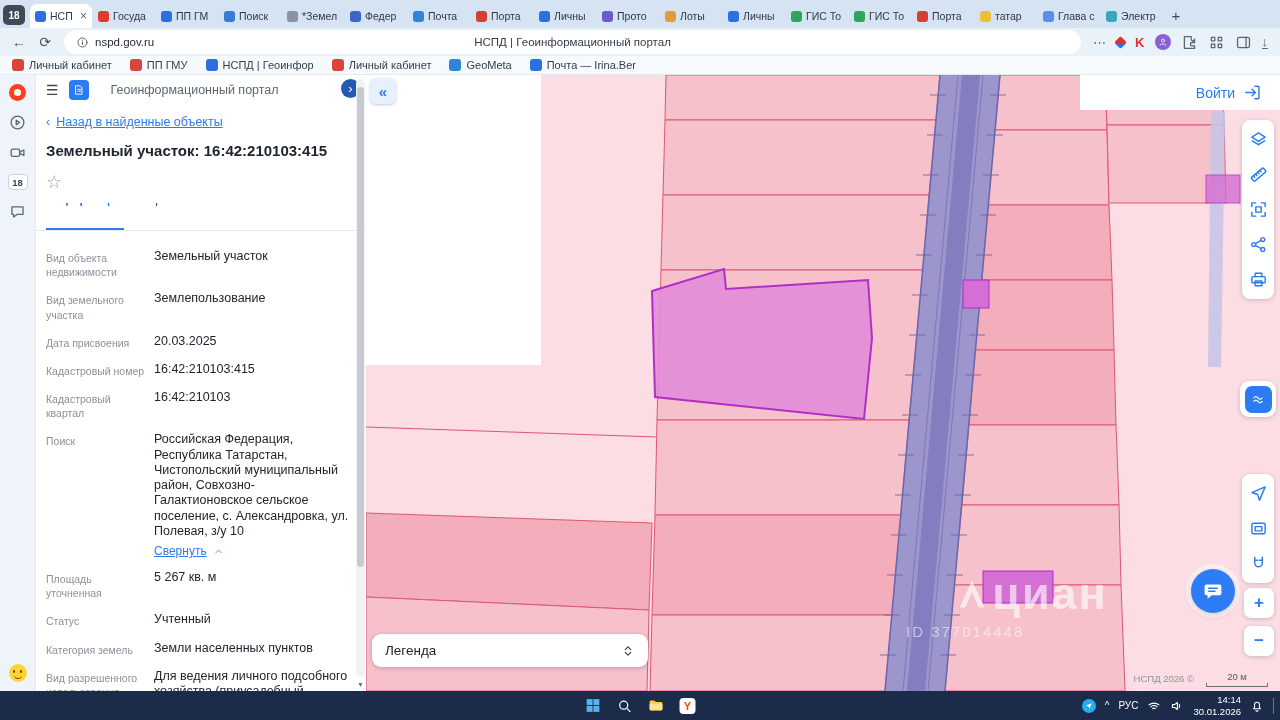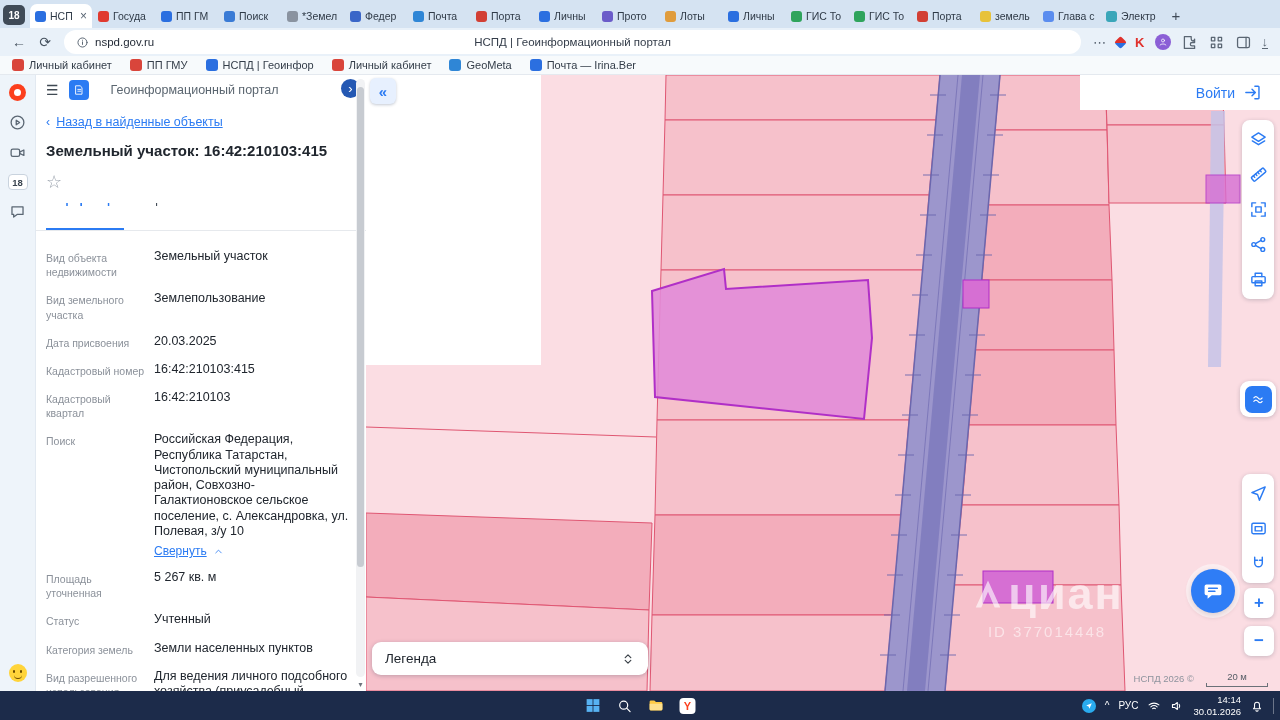--- a/index.html
+++ b/index.html
@@ -82,22 +82,22 @@
 .login-bar{position:absolute;top:0;right:0;width:200px;height:35px;background:#fff;display:flex;align-items:center;justify-content:flex-end;gap:8px;padding:0 18px;color:var(--accent);font-size:14px;}
 .rail{position:absolute;right:6px;width:32px;background:#fff;border-radius:8px;box-shadow:0 1px 4px rgba(25,39,64,.22);display:flex;flex-direction:column;align-items:center;padding:2px 0;}
 .rail-1{top:45px;}  .rail-2{top:399px;}
 .rail button{width:32px;height:35px;background:none;border:none;display:flex;align-items:center;justify-content:center;}
 .ic{width:19px;height:19px;fill:none;stroke:var(--accent);stroke-width:1.5;stroke-linecap:round;stroke-linejoin:round;}
 .basemap{position:absolute;right:4px;top:306px;width:36px;height:36px;background:#fff;border:none;border-radius:9px;box-shadow:0 1px 4px rgba(25,39,64,.22);display:flex;align-items:center;justify-content:center;}
 .basemap .bm-in{width:27px;height:27px;border-radius:7px;background:var(--accent);display:flex;align-items:center;justify-content:center;}
 .zoomgrp{position:absolute;right:6px;top:513px;display:flex;flex-direction:column;gap:8px;}
 .zoomgrp button{width:30px;height:30px;border:none;border-radius:7px;background:#fff;box-shadow:0 1px 4px rgba(25,39,64,.22);color:var(--accent);font-size:17px;font-weight:700;}
 .fab{position:absolute;right:45px;top:494px;width:44px;height:44px;border:none;border-radius:50%;background:#2f7df6;box-shadow:0 0 0 5px rgba(255,255,255,.5),0 2px 6px rgba(0,0,0,.3);display:flex;align-items:center;justify-content:center;}
-.legend{position:absolute;left:6px;bottom:16px;width:276px;height:33px;background:#fff;border-radius:9px;box-shadow:0 1px 4px rgba(25,39,64,.25);display:flex;align-items:center;justify-content:space-between;padding:0 13px;font-size:13.5px;color:#20262e;}
-.watermark{position:absolute;left:556px;top:496px;width:250px;text-align:center;color:rgba(255,255,255,.62);pointer-events:none;}
+.legend{position:absolute;left:6px;bottom:24px;width:276px;height:33px;background:#fff;border-radius:9px;box-shadow:0 1px 4px rgba(25,39,64,.25);display:flex;align-items:center;justify-content:space-between;padding:0 13px;font-size:13.5px;color:#20262e;}
+.watermark{position:absolute;left:540px;top:496px;width:250px;color:rgba(255,255,255,.62);pointer-events:none;}
 .wm1{font-size:45px;font-weight:700;letter-spacing:2px;line-height:1;display:flex;align-items:center;justify-content:center;gap:2px;}
 .wm2{font-size:15px;letter-spacing:2px;margin-top:7px;color:rgba(255,255,255,.55);}
 .attribution{position:absolute;right:86px;bottom:7px;font-size:9.5px;color:#8e939d;}
 .scalebar{position:absolute;right:12px;bottom:4px;width:62px;text-align:center;font-size:9.5px;color:#565d66;line-height:1.2;}
 .scale-line{height:4px;border:1.5px solid #6a7078;border-top:none;margin-top:1px;}
 
 
 .taskbar{position:absolute;left:0;right:0;bottom:0;height:29px;background:#1c2b4a;color:#fff;z-index:5;}
 .tb-center{position:absolute;left:50%;top:0;bottom:0;transform:translateX(-50%);display:flex;align-items:center;gap:15px;}
 .tb-right{position:absolute;right:5px;top:0;bottom:0;display:flex;align-items:center;gap:9px;font-size:10px;}
@@ -201,21 +201,21 @@
         </div>
 
         <div class="tab">
           <span class="fav" style="background: rgb(210, 63, 52);"></span>
           <span class="tab-label">Порта</span>
 
         </div>
 
         <div class="tab">
           <span class="fav" style="background: rgb(231, 194, 58);"></span>
-          <span class="tab-label">земель</span>
+          <span class="tab-label">татар</span>
 
         </div>
 
         <div class="tab">
           <span class="fav" style="background: rgb(91, 141, 239);"></span>
           <span class="tab-label">Глава с</span>
 
         </div>
 
         <div class="tab">

